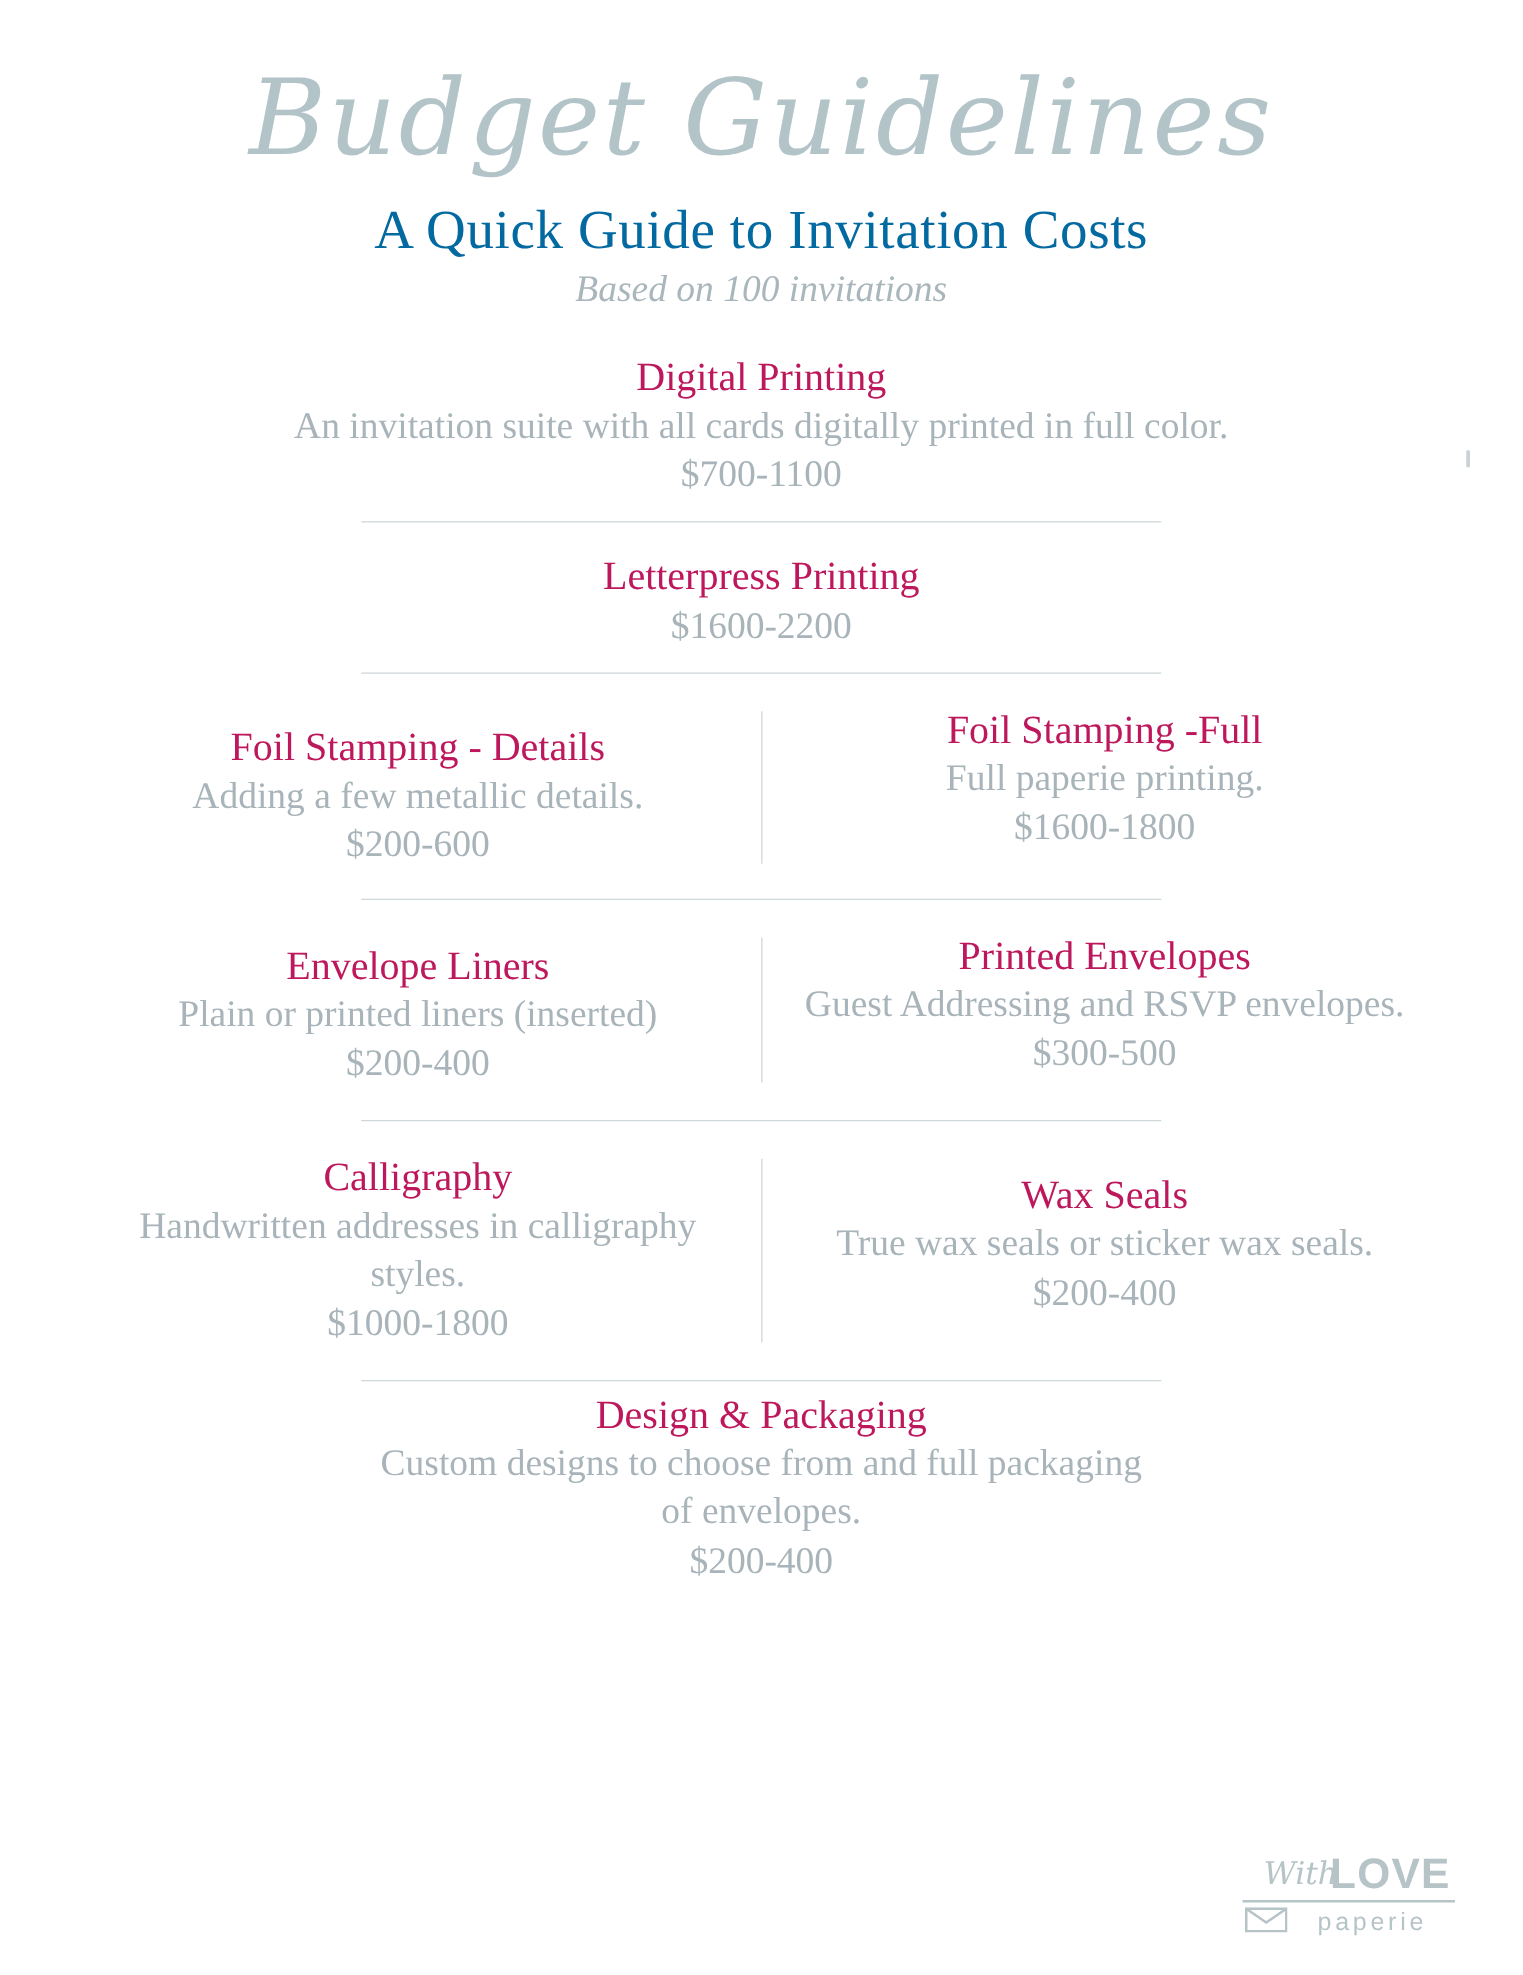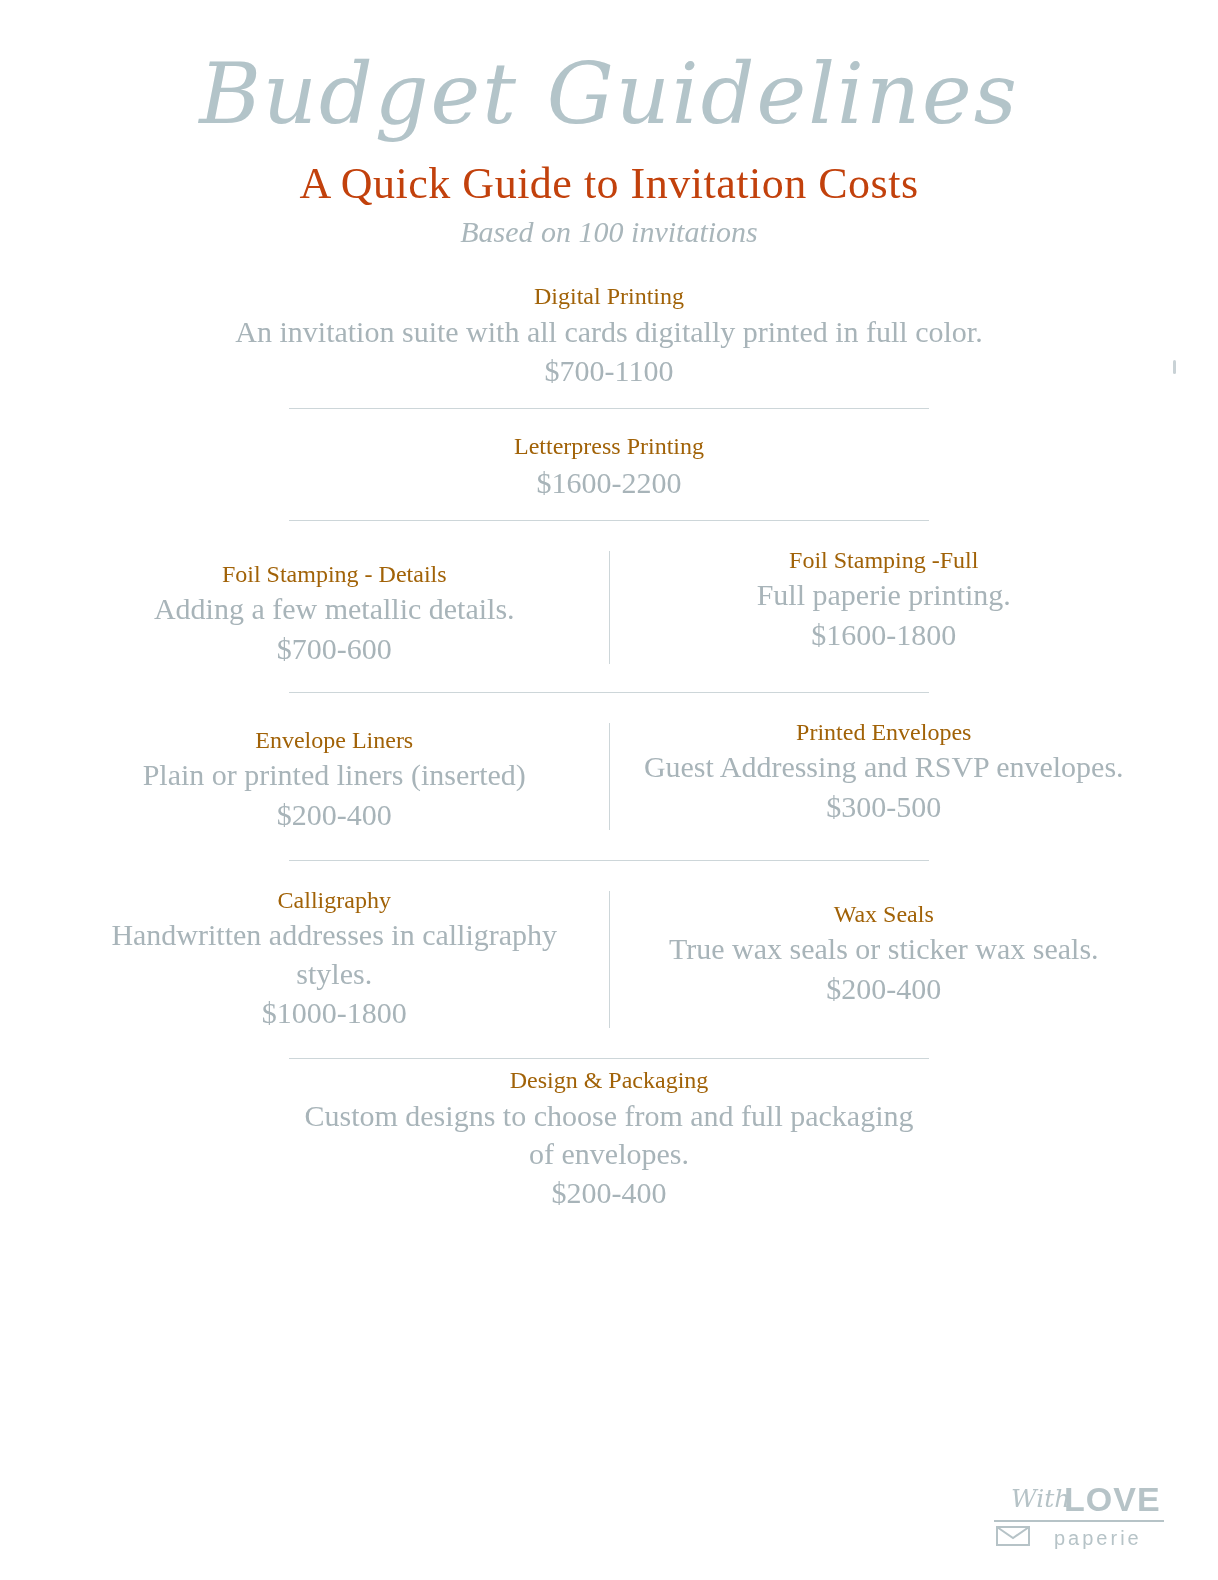--- a/index.html
+++ b/index.html
@@ -32,39 +32,39 @@
     font-size: 84px;
     line-height: 1.0;
     letter-spacing: 2px;
     color: #b3c4c9;
     padding-top: 52px;
     white-space: nowrap;
   }
   .subtitle {
     text-align: center;
     font-size: 44px;
-    color: #c2410c;
+    color: #0369a1;
     margin-top: 22px;
     letter-spacing: 0.5px;
   }
   .subsubtitle {
     text-align: center;
     font-size: 30px;
     font-style: italic;
     color: #a9b6bb;
     margin-top: 6px;
   }
 
   
   .section {
     text-align: center;
   }
   .sec-title {
-    font-size: 24px;
-    color: #a16207;
+    font-size: 32px;
+    color: #be185d;
     line-height: 1.15;
     margin-bottom: 2px;
   }
   .sec-desc {
     font-size: 30px;
     color: #a8b4b9;
     line-height: 1.28;
   }
   .sec-price {
     font-size: 30px;
@@ -197,21 +197,21 @@
   <div class="section" style="margin-top:24px;">
     <div class="sec-title">Letterpress Printing</div>
     <div class="sec-price">$1600-2200</div>
   </div>
   <div class="divider"></div>
 
   <div class="row row-3">
     <div class="col left">
       <div class="sec-title">Foil Stamping - Details</div>
       <div class="sec-desc">Adding a few metallic details.</div>
-      <div class="sec-price">$700-600</div>
+      <div class="sec-price">$200-600</div>
     </div>
     <div class="vline"></div>
     <div class="col right">
       <div class="sec-title">Foil Stamping -Full</div>
       <div class="sec-desc">Full paperie printing.</div>
       <div class="sec-price">$1600-1800</div>
     </div>
   </div>
   <div class="divider" style="margin-top:24px;"></div>
 

